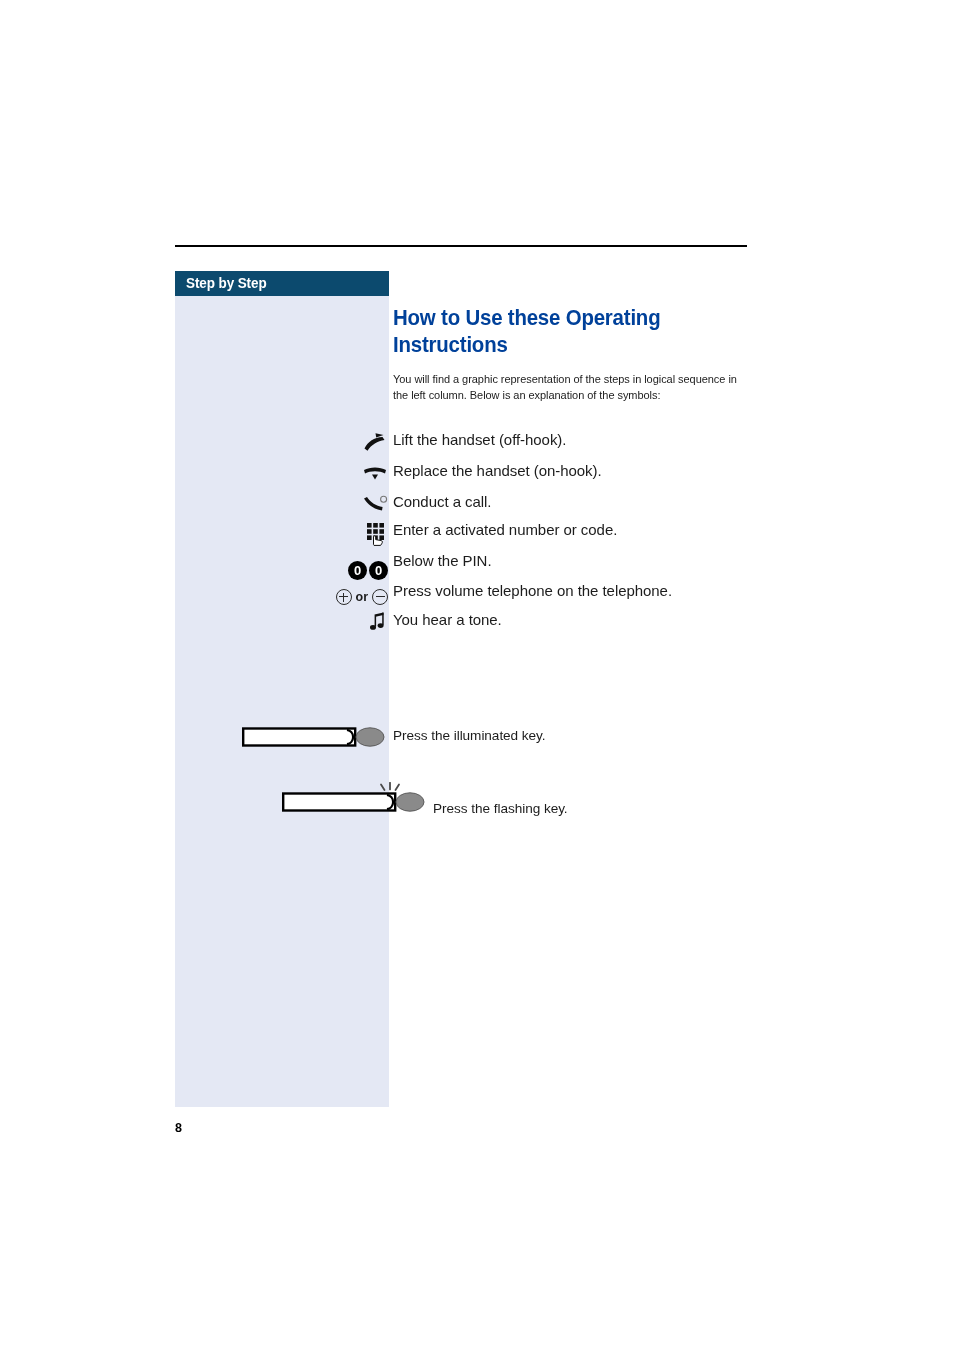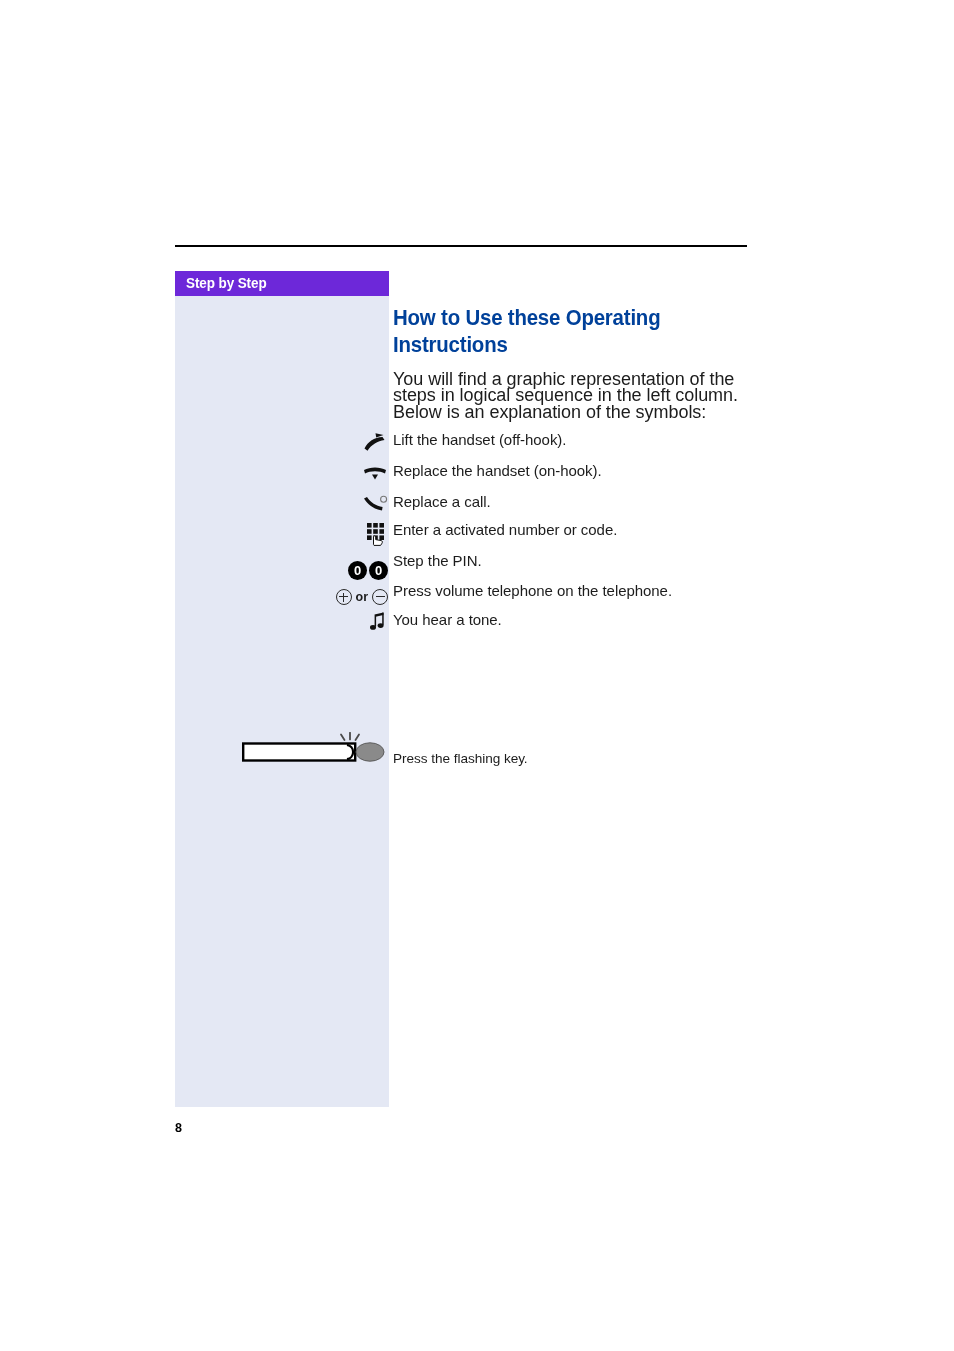--- a/index.html
+++ b/index.html
@@ -51,21 +51,21 @@
     background: #000000;
   }
 
   
   .sbs-band {
     position: absolute;
     left: 175px;
     top: 271px;
     width: 214px;
     height: 25px;
-    background: #6d28d9;
+    background: #0c4a6e;
   }
   .sbs-band-label {
     position: absolute;
     left: 11px;
     top: 4px;
     font-size: 14.5px;
     font-weight: bold;
     color: #ffffff;
     letter-spacing: -0.1px;
     transform: scaleX(0.93);
@@ -95,21 +95,21 @@
     transform: scaleX(0.95);
     transform-origin: left top;
   }
 
   
   .intro {
     position: absolute;
     left: 393px;
     top: 371px;
     width: 360px;
-    font-size: 18px;
+    font-size: 11px;
     color: #1c1c1c;
     line-height: 16.4px;
     letter-spacing: -0.05px;
   }
 
   
   .sym-row {
     position: absolute;
     left: 175px;
     width: 575px;
@@ -279,21 +279,21 @@
 
   <div class="sym-row" style="top:494px;">
     <div class="sym-icon">
       <span class="ico">
         <svg width="26" height="20" viewBox="0 0 26 20">
           <path d="M2.0 4.6 C 6.5 11.5, 12.5 15.5, 20.0 16.4 L 20.6 13.0 C 14.0 12.0, 8.6 8.6, 5.0 3.0 Z" fill="#111111"></path>
           <circle cx="21.6" cy="5.2" r="3.0" fill="none" stroke="#777777" stroke-width="1.1"></circle>
         </svg>
       </span>
     </div>
-    <div class="sym-text">Replace a call.</div>
+    <div class="sym-text">Conduct a call.</div>
   </div>
 
   <div class="sym-row" style="top:522px;">
     <div class="sym-icon">
       <span class="ico">
         <svg width="22" height="24" viewBox="0 0 22 24">
           <g fill="#111111">
             <rect x="1" y="1" width="4.6" height="4.6"></rect>
             <rect x="7.2" y="1" width="4.6" height="4.6"></rect>
             <rect x="13.4" y="1" width="4.6" height="4.6"></rect>
@@ -310,21 +310,21 @@
     </div>
     <div class="sym-text">Enter a activated number or code.</div>
   </div>
 
   <div class="sym-row" style="top:553px;">
     <div class="sym-icon">
       <span class="pin-pair">
         <span class="pin-badge">0</span><span class="pin-badge">0</span>
       </span>
     </div>
-    <div class="sym-text">Step the PIN.</div>
+    <div class="sym-text">Below the PIN.</div>
   </div>
 
   <div class="sym-row" style="top:583px;">
     <div class="sym-icon" style="width:62px; left:151px;">
       <span class="vol-group">
         <span class="vol-circle">
           <span class="h"></span><span class="v"></span>
         </span>
         <span class="vol-or">or</span>
         <span class="vol-circle">
@@ -348,22 +348,32 @@
           </g>
         </svg>
       </span>
     </div>
     <div class="sym-text">
       <span>You hear a tone.</span>
     </div>
   </div>
 
 
-
-  <div class="key-row" style="top:740px;">
+  <div class="key-row" style="top:725px;">
+    <div class="key-graphic">
+      <svg width="143" height="26" viewBox="0 0 143 26">
+        <rect x="1.2" y="3.5" width="112" height="17" fill="#ffffff" stroke="#000000" stroke-width="2.4"></rect>
+        <path d="M105 4.8 A 7.3 7.3 0 0 1 105 19.2" fill="none" stroke="#000000" stroke-width="2.2"></path>
+        <ellipse cx="128" cy="12" rx="14" ry="9.2" fill="#8a8a8a" stroke="#5c5c5c" stroke-width="1"></ellipse>
+      </svg>
+    </div>
+    <div class="key-text">Press the illuminated key.</div>
+  </div>
+
+  <div class="key-row" style="top:790px;margin-left:40px;">
     <div class="key-graphic" style="top:-8px; height:34px;">
       <svg width="143" height="34" viewBox="0 0 143 34">
         <g stroke="#4a4a4a" stroke-width="1.8" stroke-linecap="round">
           <line x1="99" y1="2.5" x2="102.5" y2="8"></line>
           <line x1="108" y1="0.8" x2="108" y2="7.4"></line>
           <line x1="117" y1="2.5" x2="113.5" y2="8"></line>
         </g>
         <rect x="1.2" y="11.5" width="112" height="17" fill="#ffffff" stroke="#000000" stroke-width="2.4"></rect>
         <path d="M105 12.8 A 7.3 7.3 0 0 1 105 27.2" fill="none" stroke="#000000" stroke-width="2.2"></path>
         <ellipse cx="128" cy="20" rx="14" ry="9.2" fill="#8a8a8a" stroke="#5c5c5c" stroke-width="1"></ellipse>

